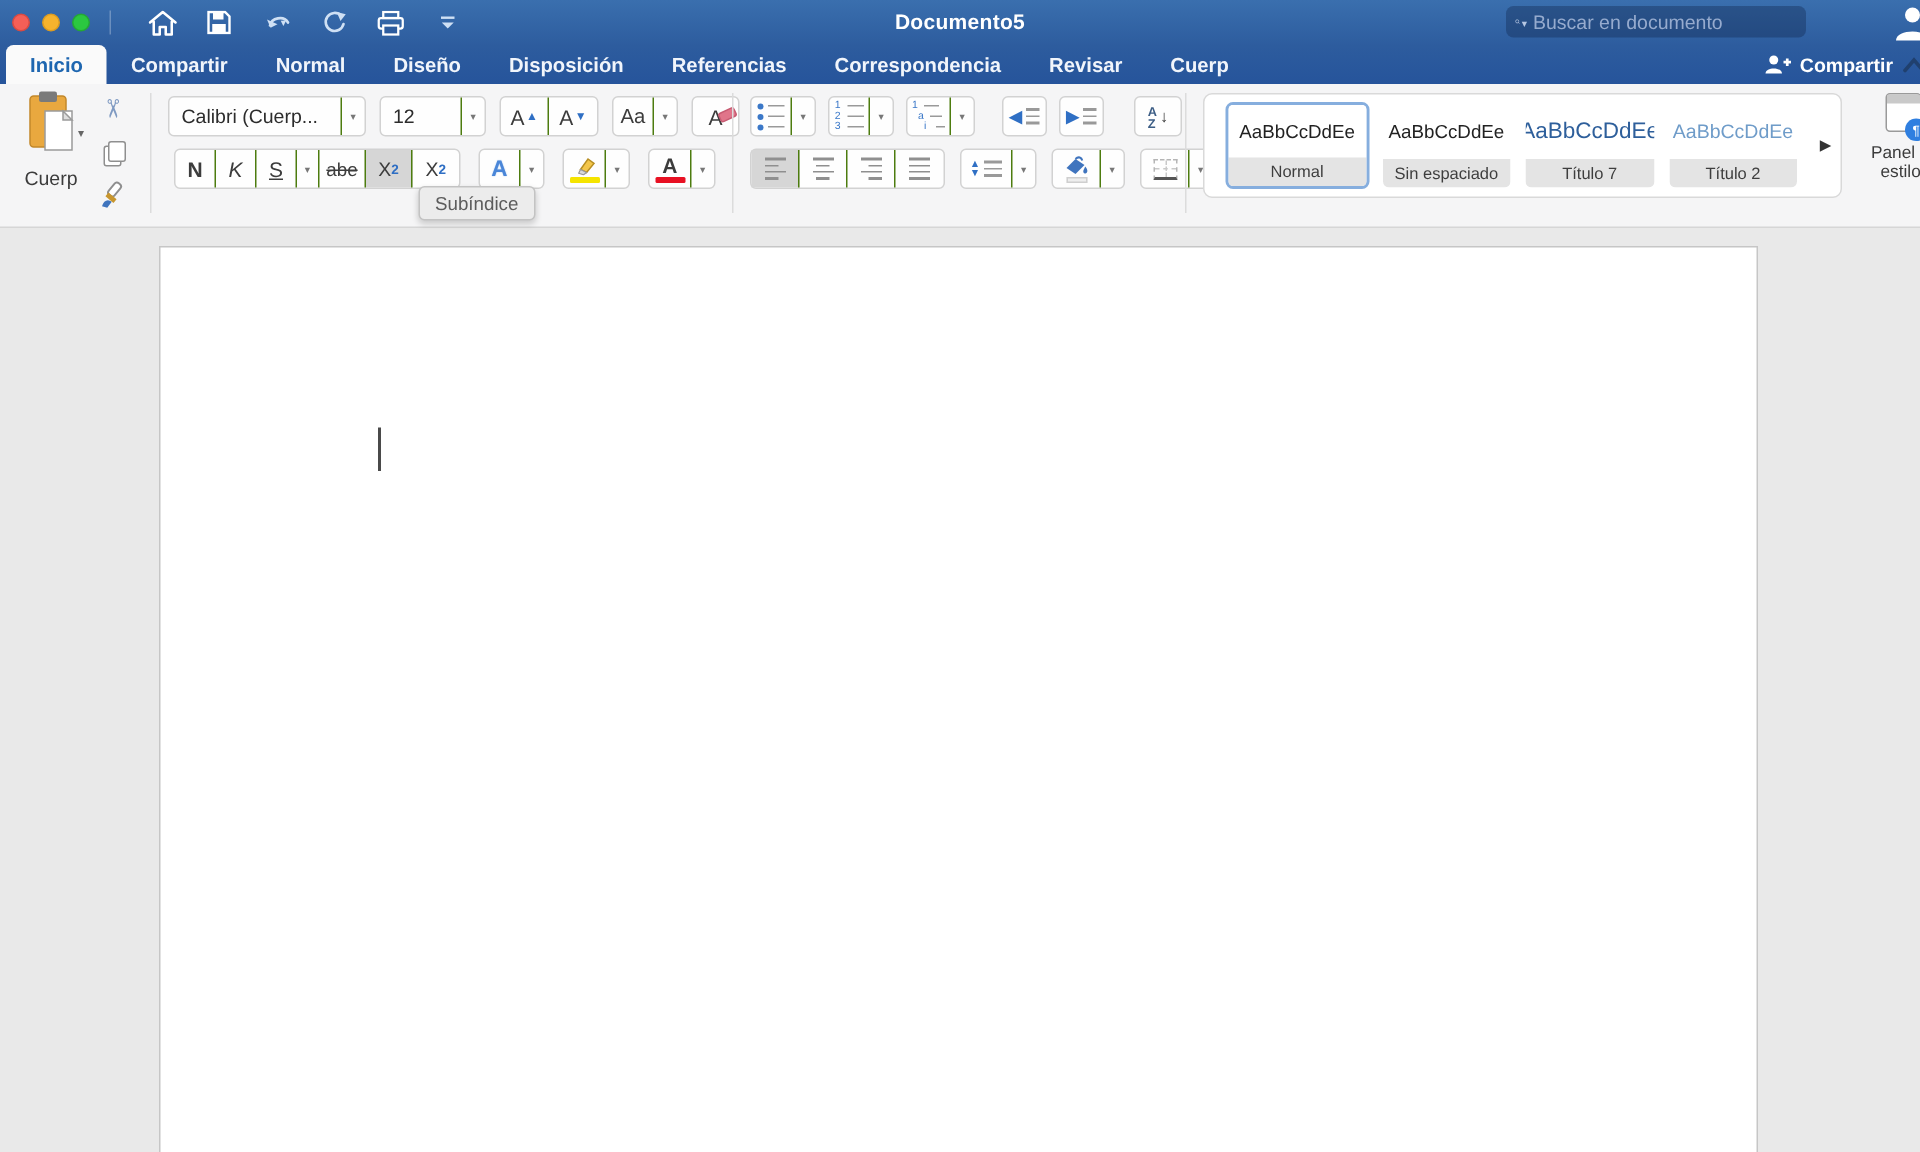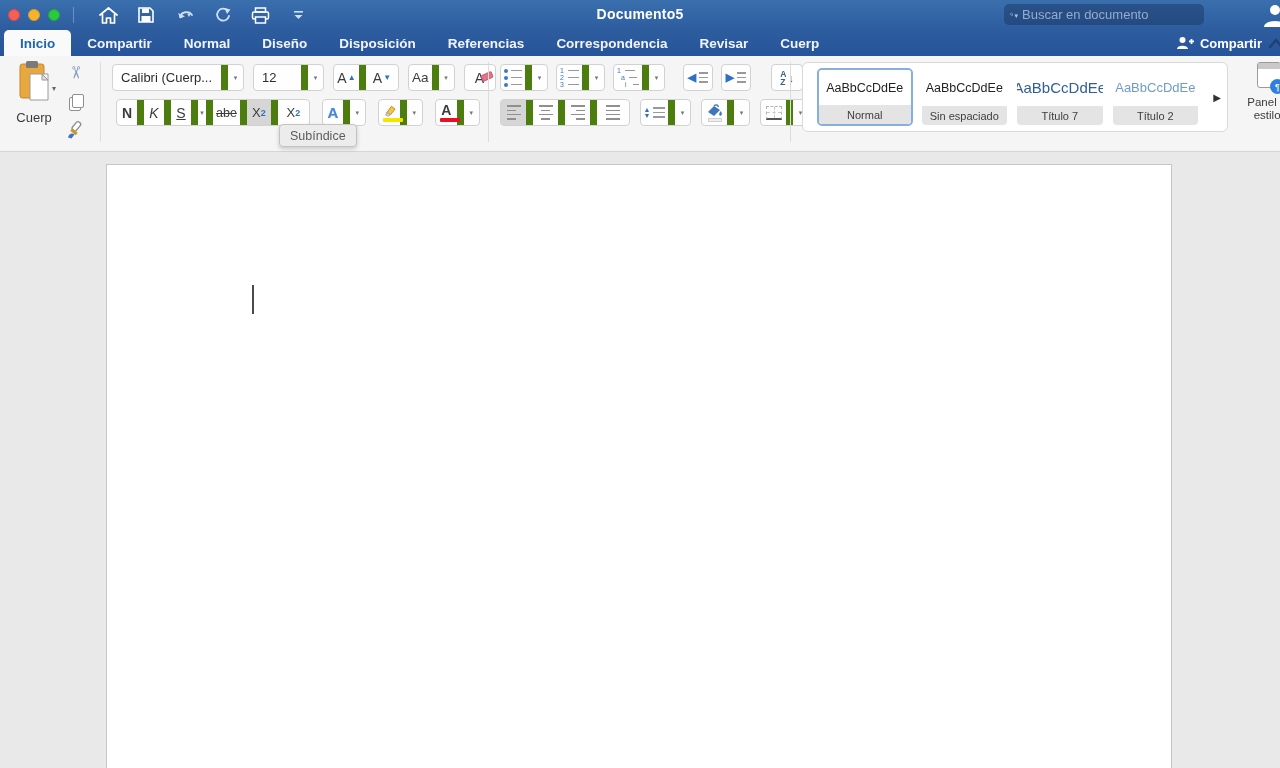--- a/index.html
+++ b/index.html
@@ -40,21 +40,21 @@
   .collapse-caret { position:absolute; right:-4px; top:36px; }
 
   
   .ribbon { position:absolute; left:0; top:56px; width:1280px; height:96px;
             background:#f5f5f6; border-bottom:1px solid #d6d6d6; }
   .rsep { position:absolute; top:6px; width:1px; height:80px; background:#dcdcdc; }
 
   .btn, .seg { background:#fefefe; border:1px solid #d2d2d2; border-radius:4px;
                display:inline-flex; align-items:center; height:27px; color:#3c3c3c; }
   .btn { justify-content:center; }
-  .seg > * { display:flex; align-items:center; justify-content:center; height:100%; border-right:7px solid #4d7c0f; }
+  .seg > * { display:flex; align-items:center; justify-content:center; height:100%; border-right:1px solid #4d7c0f; }
   .seg > *:last-child { border-right:none; }
   .cell { min-width:27px; padding:0 3px; }
   .caret-cell { width:15px; }
   .caret { font-size:7px; color:#777; }
   .pressed { background:#d6d6d6; }
   .row1 { position:absolute; top:8px; display:flex; align-items:center; }
   .row2 { position:absolute; top:43px; display:flex; align-items:center; }
 
   
   .paste-group { position:absolute; left:8px; top:4px; width:52px; text-align:center; }

